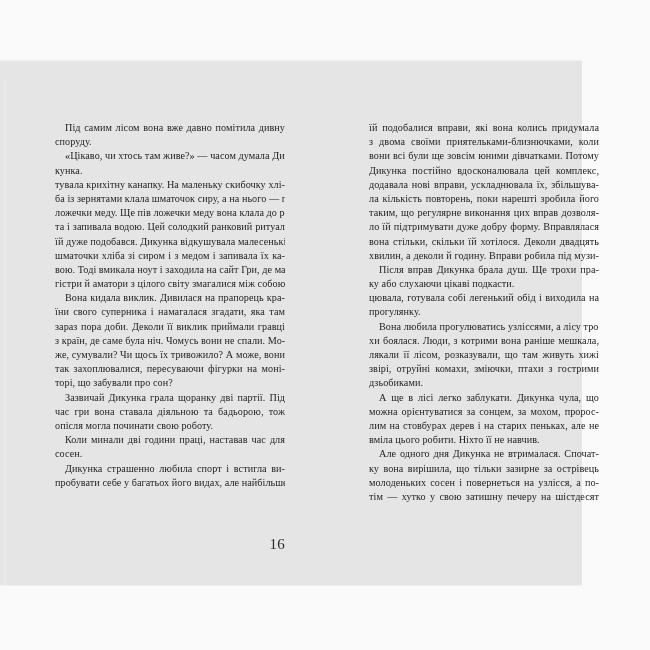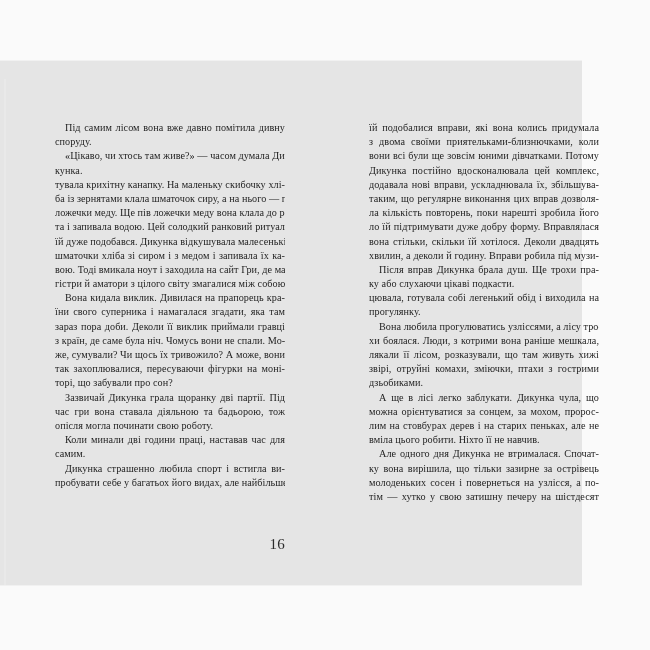--- a/index.html
+++ b/index.html
@@ -96,33 +96,33 @@
         <div class="line">їни свого суперника і намагалася згадати, яка там</div>
         <div class="line">зараз пора доби. Деколи її виклик приймали гравці</div>
         <div class="line">з країн, де саме була ніч. Чомусь вони не спали. Мо-</div>
         <div class="line">же, сумували? Чи щось їх тривожило? А може, вони</div>
         <div class="line">так захоплювалися, пересуваючи фігурки на моні-</div>
         <div class="line para-end">торі, що забували про сон?</div>
         <div class="line para-start">Зазвичай Дикунка грала щоранку дві партії. Під</div>
         <div class="line">час гри вона ставала діяльною та бадьорою, тож</div>
         <div class="line para-end">опісля могла починати свою роботу.</div>
         <div class="line para-start">Коли минали дві години праці, наставав час для</div>
-        <div class="line para-end">самим.</div>
+        <div class="line para-end">сосен.</div>
         <div class="line para-start">Дикунка страшенно любила спорт і встигла ви-</div>
         <div class="line">пробувати себе у багатьох його видах, але найбільше</div>
       </div>
 
     <div class="text-column col-right">
         <div class="line">їй подобалися вправи, які вона колись придумала</div>
         <div class="line">з двома своїми приятельками-близнючками, коли</div>
         <div class="line">вони всі були ще зовсім юними дівчатками. Потому</div>
         <div class="line">Дикунка постійно вдосконалювала цей комплекс,</div>
         <div class="line">додавала нові вправи, ускладнювала їх, збільшува-</div>
+        <div class="line">ла кількість повторень, поки нарешті зробила його</div>
         <div class="line">таким, що регулярне виконання цих вправ дозволя-</div>
-        <div class="line">ла кількість повторень, поки нарешті зробила його</div>
         <div class="line">ло їй підтримувати дуже добру форму. Вправлялася</div>
         <div class="line">вона стільки, скільки їй хотілося. Деколи двадцять</div>
         <div class="line">хвилин, а деколи й годину. Вправи робила під музи-</div>
         <div class="line para-start">Після вправ Дикунка брала душ. Ще трохи пра-</div>
         <div class="line para-end">ку або слухаючи цікаві подкасти.</div>
         <div class="line">цювала, готувала собі легенький обід і виходила на</div>
         <div class="line para-end">прогулянку.</div>
         <div class="line para-start">Вона любила прогулюватись узліссями, а лісу тро-</div>
         <div class="line">хи боялася. Люди, з котрими вона раніше мешкала,</div>
         <div class="line">лякали її лісом, розказували, що там живуть хижі</div>

